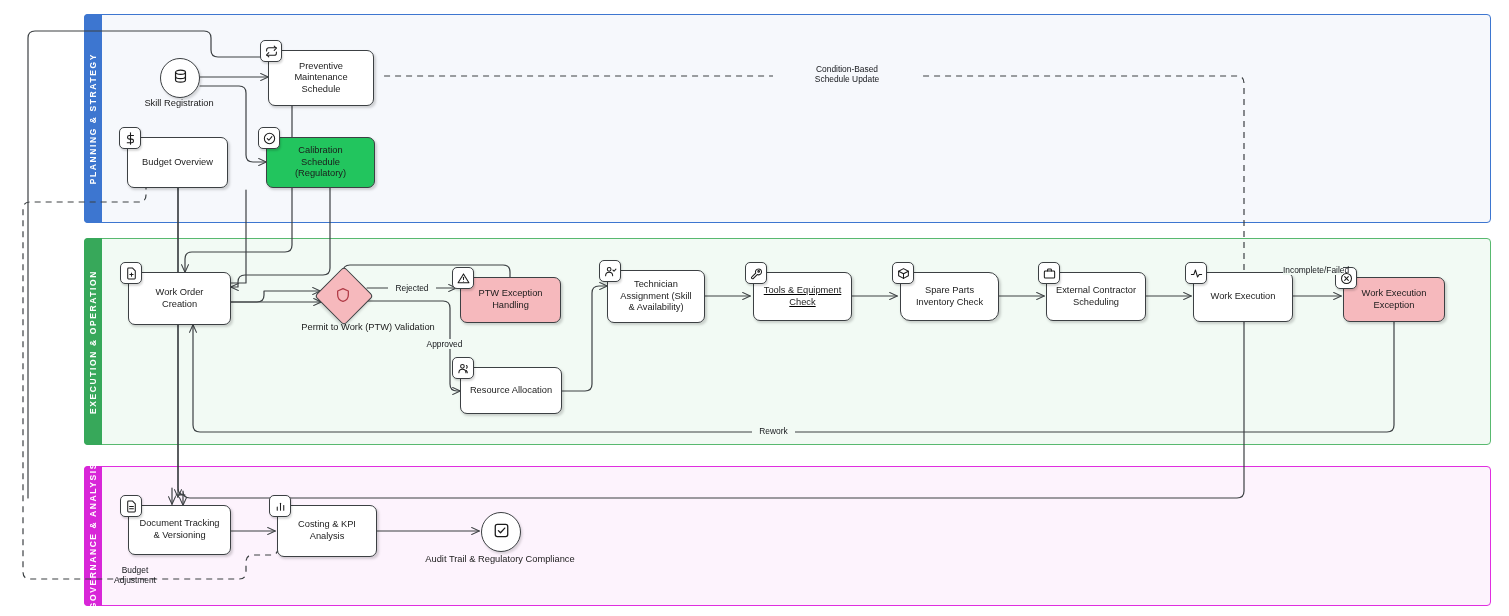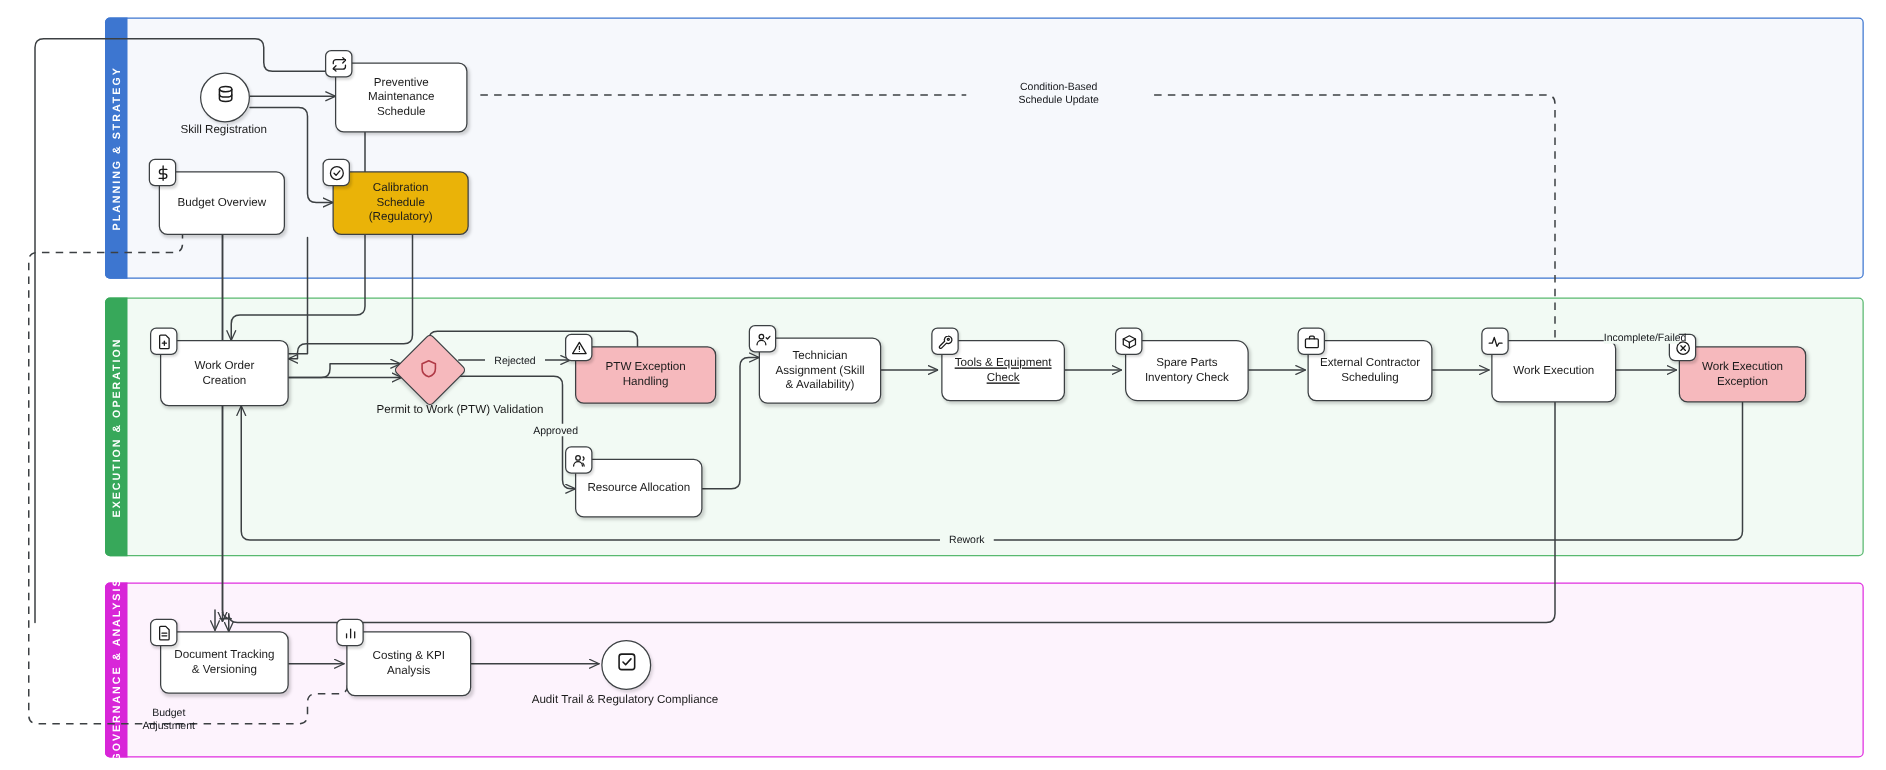--- a/index.html
+++ b/index.html
@@ -17,21 +17,21 @@
     font-size:8.5px;font-weight:700;letter-spacing:1.6px;color:#ffffff;white-space:nowrap;
     font-family:"Liberation Sans","DejaVu Sans",sans-serif;
   }
 
   
   .node{position:absolute;box-sizing:border-box;border:1.2px solid #3c4043;border-radius:7px;
         background:#ffffff;display:flex;align-items:center;justify-content:center;text-align:center;
         box-shadow:1.5px 2px 2.5px rgba(0,0,0,.17);}
   .node .lbl{font-size:9.3px;line-height:11.6px;color:#1b1b1b;padding:0 5px;
              font-family:"Liberation Sans","DejaVu Sans",sans-serif;}
-  .node.orange{background:#eab308;}
+  .node.orange{background:#22c55e;}
   .node.pink{background:#f6b9bd;}
 
   
   .badge{position:absolute;left:-9px;top:-11px;width:20px;height:20px;border:1.2px solid #3c4043;
          border-radius:5px;background:#fff;display:flex;align-items:center;justify-content:center;
          box-shadow:1px 1.5px 2px rgba(0,0,0,.15);}
   .badge svg{display:block;}
 
   
   .circ{position:absolute;border:1.4px solid #3c4043;border-radius:50%;background:#fff;
@@ -202,21 +202,21 @@
   </div>
 
   <div class="gw" style="left:323px;top:275px;"></div>
   <div class="gw-ico" style="left:323px;top:275px;">
     <svg width="16" height="16" viewBox="0 0 24 24" fill="none" stroke="#b03a46" stroke-width="1.9" stroke-linecap="round" stroke-linejoin="round">
       <path d="M12 2.5 20 6v6c0 5-3.5 8.3-8 9.5-4.5-1.2-8-4.5-8-9.5V6z"></path>
     </svg>
   </div>
   <div class="caption" style="left:274px;top:322px;width:188px;">Permit to Work (PTW) Validation</div>
 
-  <div class="node pink" style="left:460px;top:277px;width:113px;height:46px;">
+  <div class="node pink" style="left:460px;top:277px;width:101px;height:46px;">
     <div class="badge">
       <svg width="13" height="13" viewBox="0 0 24 24" fill="none" stroke="#1b1b1b" stroke-width="1.9" stroke-linecap="round" stroke-linejoin="round">
         <path d="M12 3.5 22 20H2z"></path>
           <line x1="12" y1="9.5" x2="12" y2="14"></line>
         <circle cx="12" cy="17" r=".9" fill="#1b1b1b" stroke="none"></circle>
       </svg>
     </div>
     <div class="lbl" style="white-space:pre-line;">PTW Exception
 Handling</div>
   </div>

